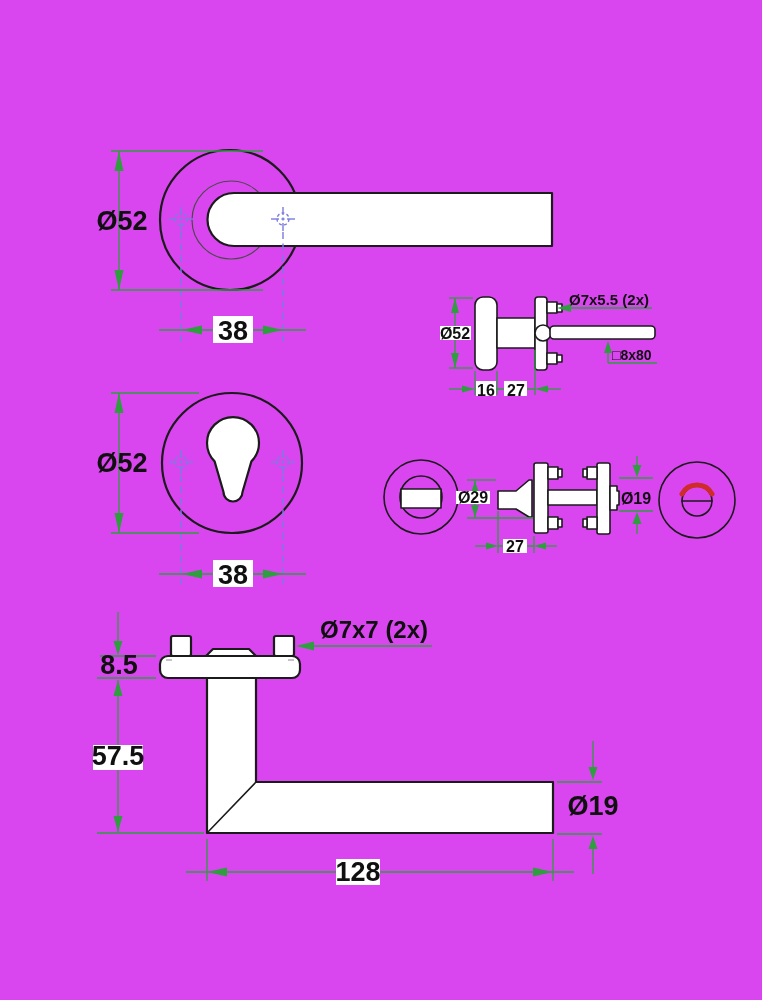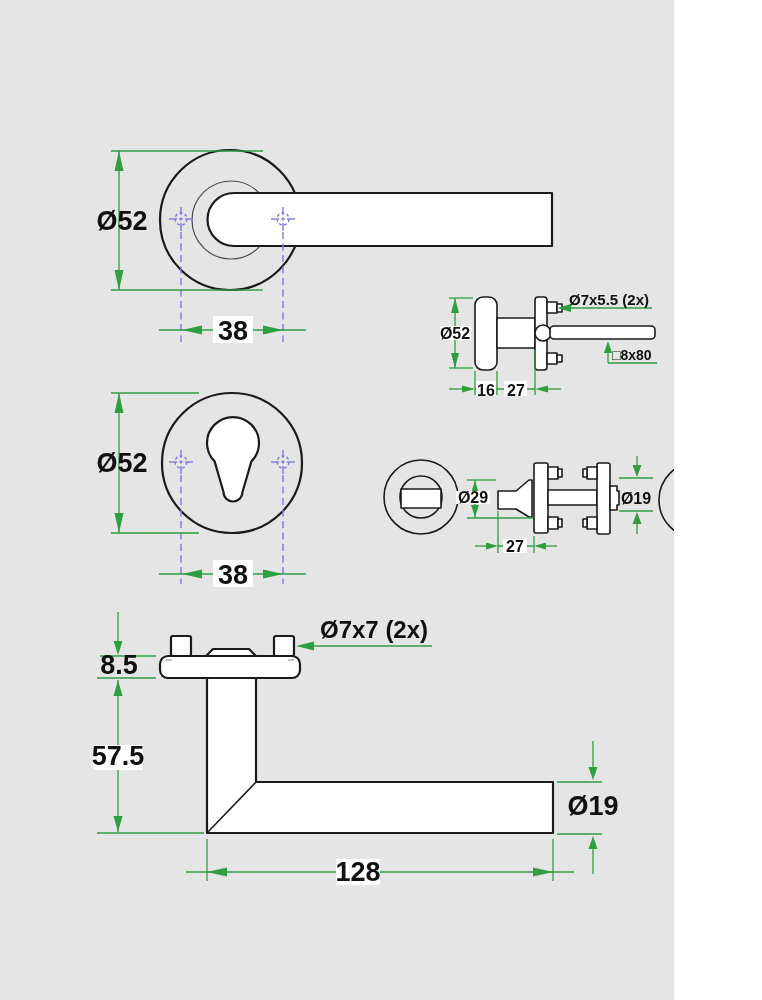--- a/index.html
+++ b/index.html
@@ -1,16 +1,16 @@
 <!DOCTYPE html>
 <html><head>
 <meta charset="utf-8">
 <style>
   html,body{margin:0;padding:0;background:#ffffff;}
-  #stage{position:relative;width:674px;height:1000px;background:#e5e5e5;overflow:hidden;}
+  #stage{position:relative;width:762px;height:1000px;background:#d946ef;overflow:hidden;}
   svg{position:absolute;left:0;top:0;}
   
   .k2  {fill:none;stroke:#1b1b1b;stroke-width:2.2;stroke-linejoin:round;stroke-linecap:round;}
   .k2f {fill:#ffffff;stroke:#1b1b1b;stroke-width:2.2;stroke-linejoin:round;}
   .k1  {fill:none;stroke:#1b1b1b;stroke-width:1.6;stroke-linejoin:round;stroke-linecap:round;}
   .k1f {fill:#ffffff;stroke:#1b1b1b;stroke-width:1.6;stroke-linejoin:round;}
   .kthin{fill:none;stroke:#4a4a4a;stroke-width:1.2;}
   .mark{stroke:#8a8a8a;stroke-width:1;}
   
   .g  {fill:none;stroke:#2f9e3f;stroke-width:1.3;}

